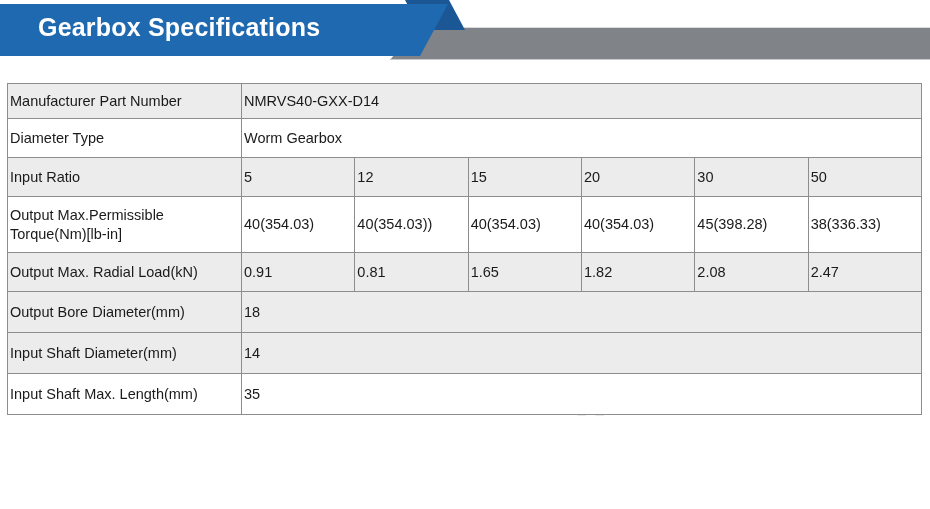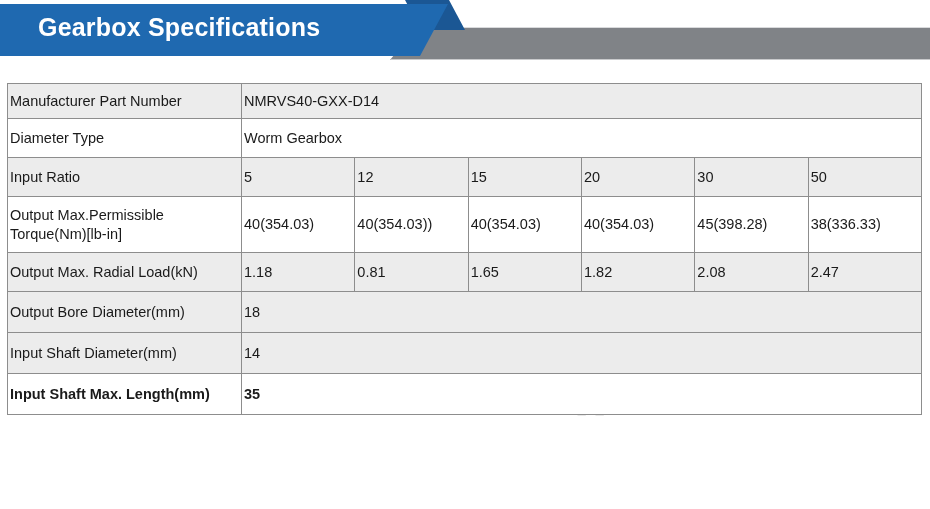--- a/index.html
+++ b/index.html
@@ -140,21 +140,21 @@
   }
   .r1 td { height: 34px; }
   .r2 td { height: 38px; }
   .r3 td { height: 38px; }
   .r4 td { height: 55px; }
   .r5 td { height: 38px; }
   .r6 td { height: 40px; }
   .r7 td { height: 40px; }
   .r8 td { height: 40px; }
   .r9 td { height: 40px; }
-  .r10 td { height: 40px; font-weight: bold; }
+  .r10 td { height: 40px; }
 </style>
 </head>
 <body>
 
 <div id="header-banner">
   <div id="header-gray-bar"></div>
   <div id="header-blue-notch"></div>
   <div id="header-blue-bar"></div>
   <div id="header-title">Gearbox Specifications</div>
 </div>
@@ -204,21 +204,21 @@
       </td>
       <td>40(354.03)</td>
       <td>40(354.03))</td>
       <td>40(354.03)</td>
       <td>40(354.03)</td>
       <td>45(398.28)</td>
       <td>38(336.33)</td>
     </tr>
     <tr class="r5 shaded">
       <td class="label">Output Max. Radial Load(kN)</td>
-      <td>1.18</td>
+      <td>0.91</td>
       <td>0.81</td>
       <td>1.65</td>
       <td>1.82</td>
       <td>2.08</td>
       <td>2.47</td>
     </tr>
     <tr class="r7 shaded">
       <td class="label">Output Bore Diameter(mm)</td>
       <td colspan="6">18</td>
     </tr>

